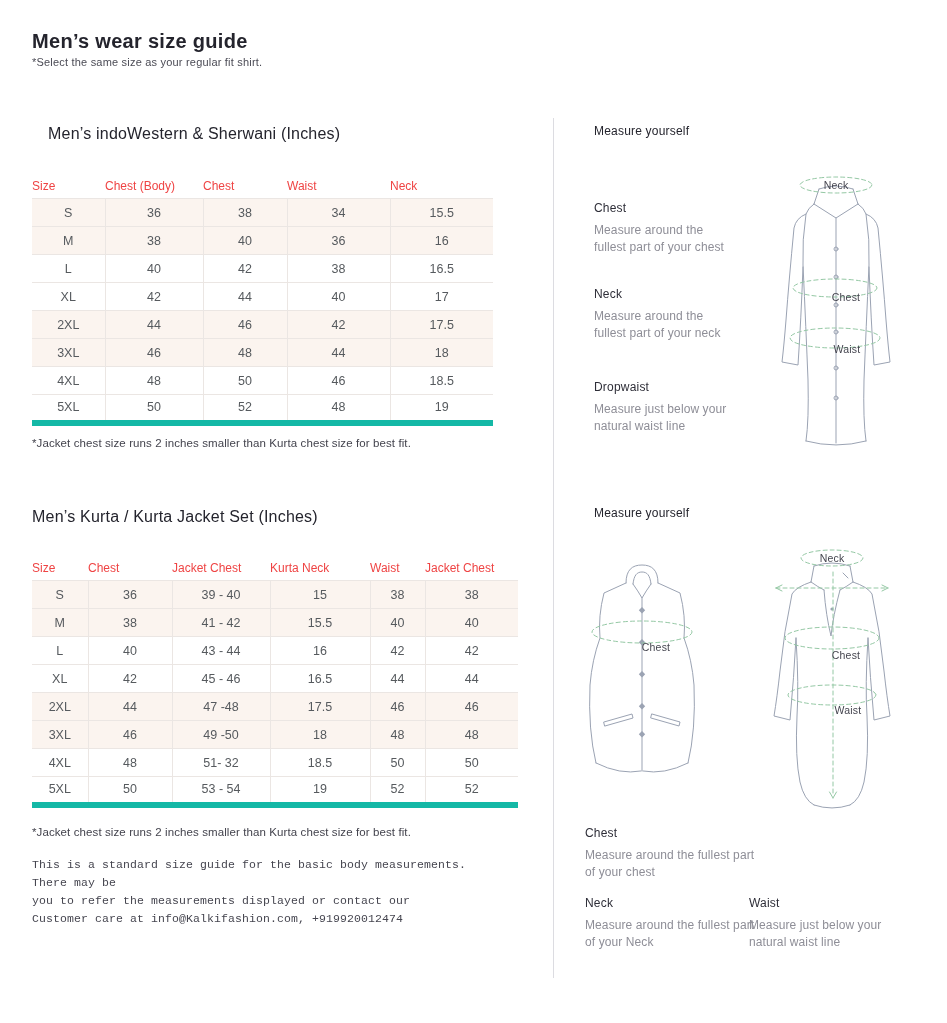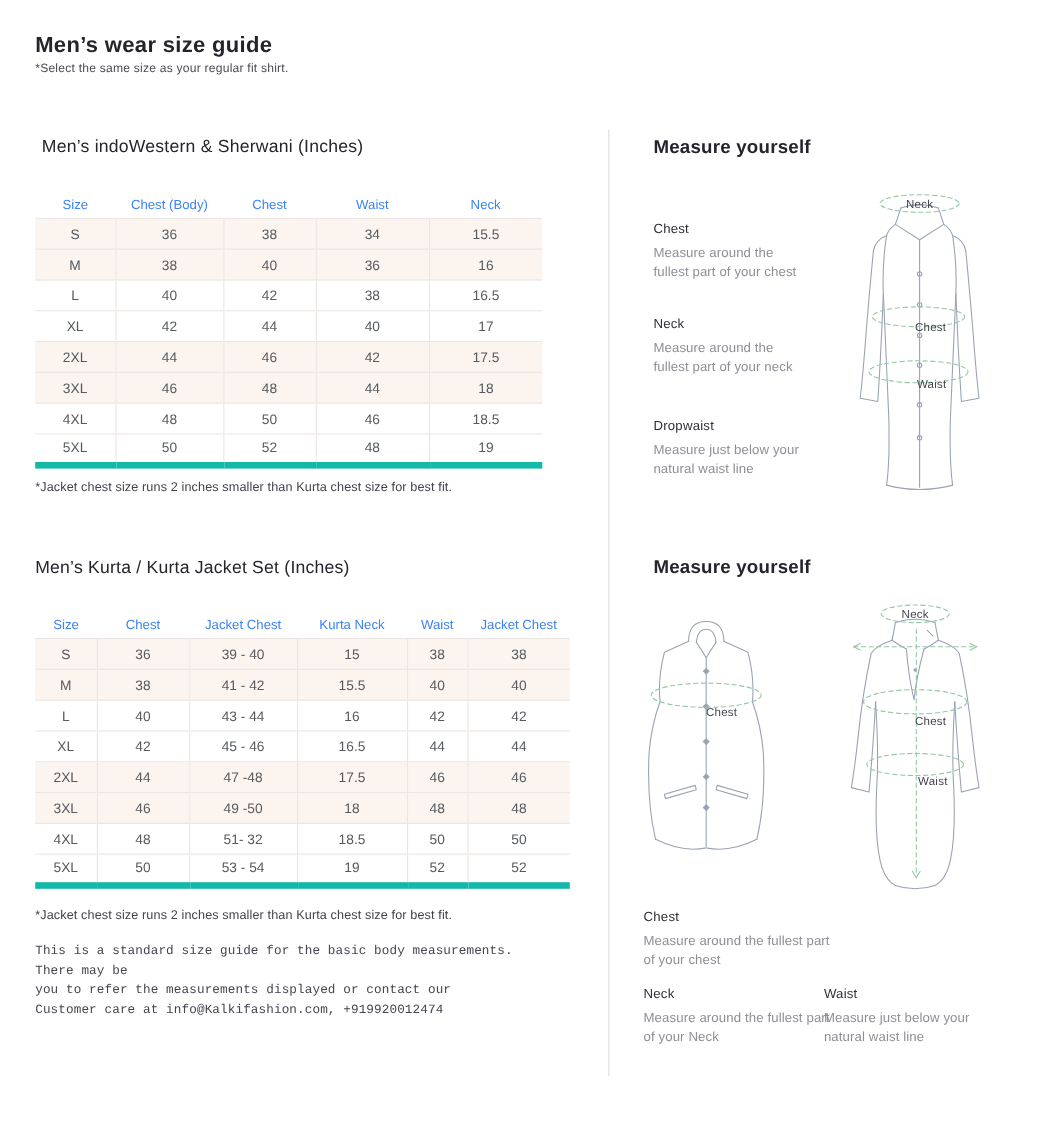--- a/index.html
+++ b/index.html
@@ -13,49 +13,49 @@
 
   
   .page-title{left:32px;top:30px;font-size:20px;font-weight:600;letter-spacing:.3px;color:#24242d;}
   .page-subtitle{left:32px;top:56px;font-size:11px;color:#4b4b55;letter-spacing:.2px;}
   .section-heading{font-size:16px;font-weight:500;letter-spacing:.2px;color:#24242d;}
   .footnote{font-size:11.5px;color:#43434d;letter-spacing:.1px;}
   .para{font-size:11.5px;color:#45454f;line-height:18px;letter-spacing:.1px;}
 
   
   table{border-collapse:collapse;table-layout:fixed;}
-  th{font-size:12px;font-weight:400;color:#3b82f6;height:24px;text-align:center;padding:0;}
+  th{font-size:12px;font-weight:400;color:#ef4444;height:24px;text-align:left;padding:0;}
   td{font-size:12.5px;color:#565a5e;height:28px;text-align:center;padding:0;box-sizing:border-box;border-top:1px solid #ebe6e3;}
   tbody td + td{border-left:1px solid #ebe6e3;}
   tbody tr:last-child td{border-bottom:6px solid #14b8a6;}
   tr.shade td{background:#fbf4ef;}
 
   .divider{left:553px;top:118px;width:1px;height:860px;background:#dcdce1;}
 
   
-  .m-heading{font-size:17px;font-weight:700;letter-spacing:.2px;color:#24242d;}
+  .m-heading{font-size:12px;font-weight:400;letter-spacing:.2px;color:#24242d;}
   .m-label{font-size:12px;color:#2e2e38;letter-spacing:.2px;}
   .m-desc{font-size:12px;color:#8e8e97;line-height:17px;margin-top:7px;letter-spacing:.1px;}
   .block-sm{width:140px;}
   .block-lg{width:172px;}
 
   
   .outline{fill:none;stroke:#9ba3b3;stroke-width:1;stroke-linecap:round;stroke-linejoin:round;}
   .btn{fill:#9ba3b3;stroke:none;}
   .green{fill:none;stroke:#94c8a4;stroke-width:1;stroke-dasharray:4 3;stroke-linecap:round;}
   .greensolid{fill:none;stroke:#94c8a4;stroke-width:1;stroke-linecap:round;}
   svg text{font-family:"Liberation Sans",sans-serif;font-size:10.5px;fill:#45454f;letter-spacing:.2px;}
 </style>
 </head>
 <body>
 
 <div class="abs page-title">Men’s wear size guide</div>
 <div class="abs page-subtitle">*Select the same size as your regular fit shirt.</div>
 
-<div class="abs section-heading" style="left:38px;top:125px;">Men’s indoWestern &amp; Sherwani (Inches)</div>
+<div class="abs section-heading" style="left:48px;top:125px;">Men’s indoWestern &amp; Sherwani (Inches)</div>
 
 <table class="abs" style="left:32px;top:174px;width:461px;">
   <colgroup>
       <col style="width:73px">
       <col style="width:98px">
       <col style="width:84px">
       <col style="width:103px">
       <col style="width:103px">
     </colgroup>
   <thead>

